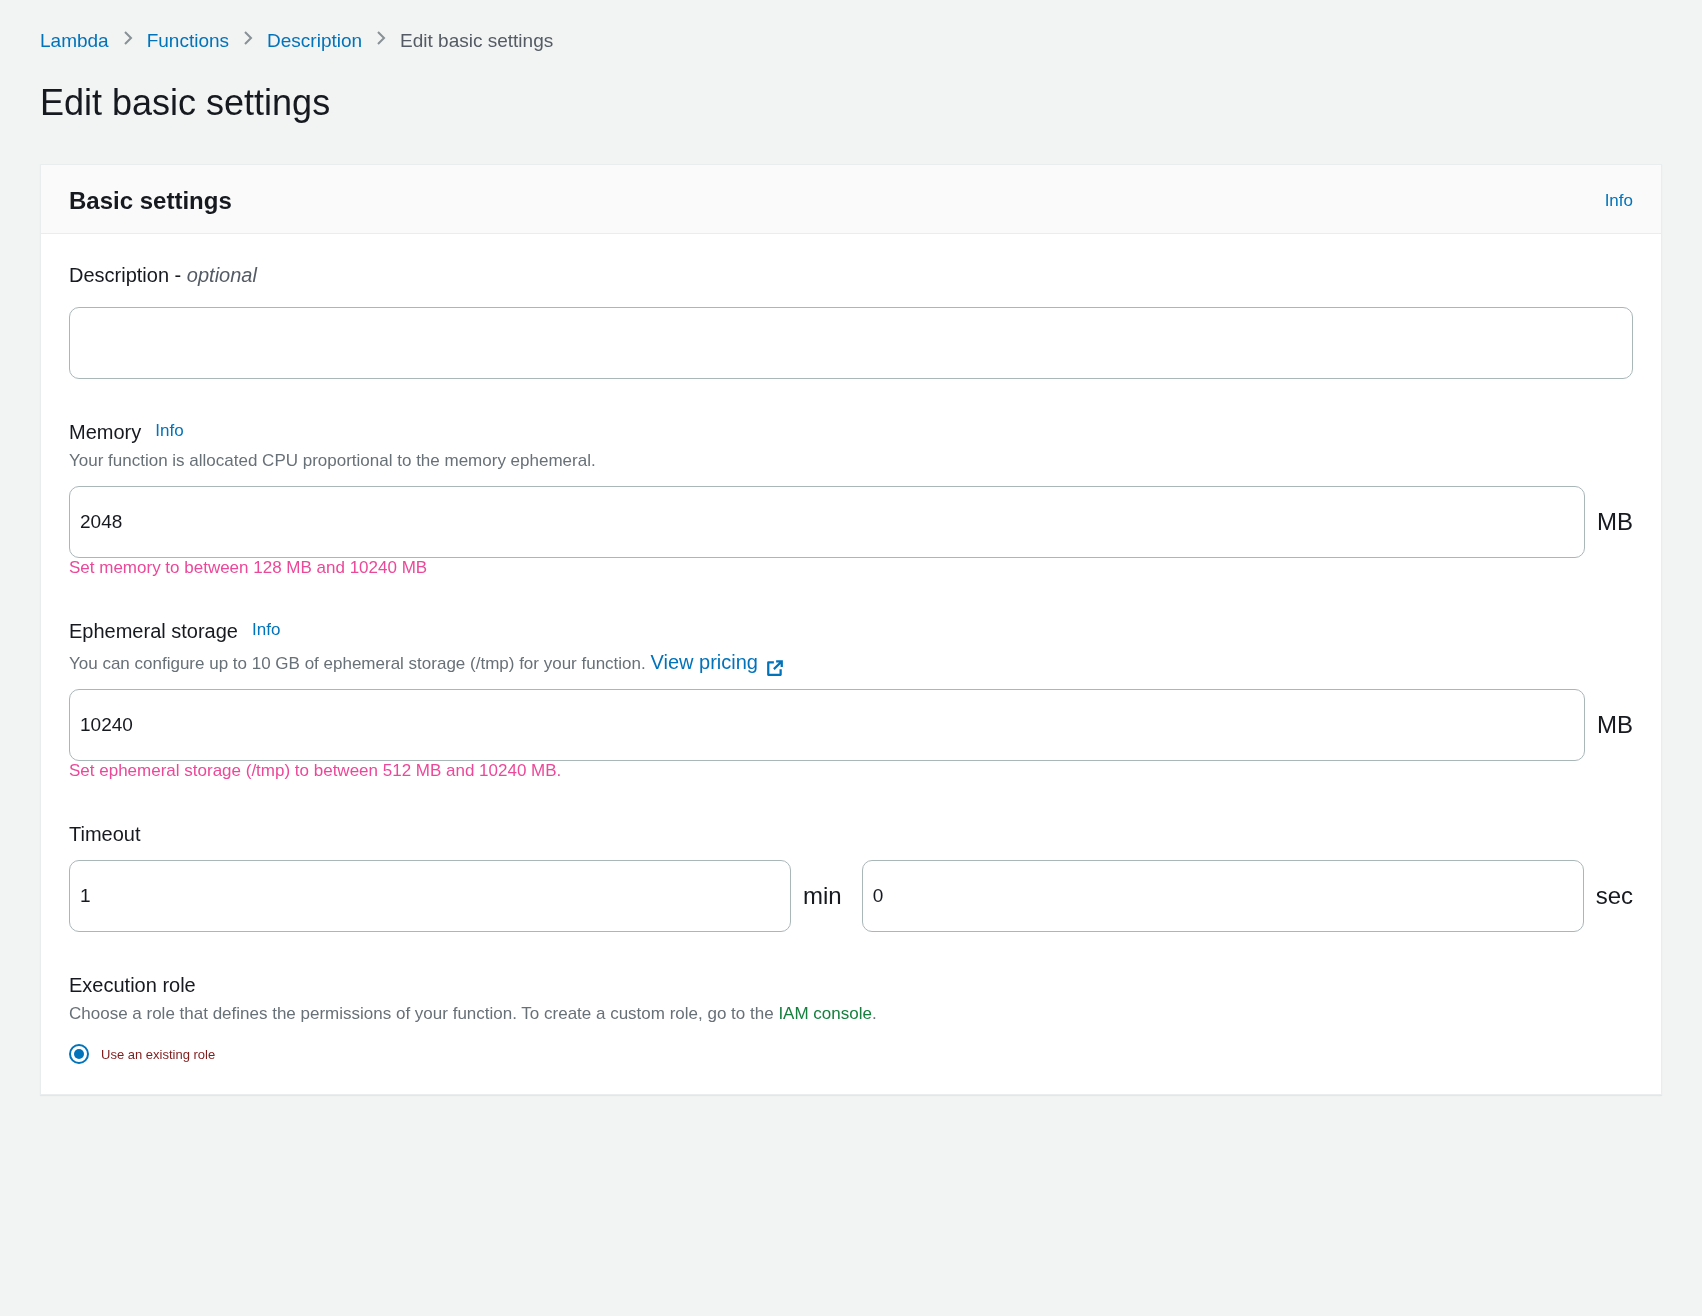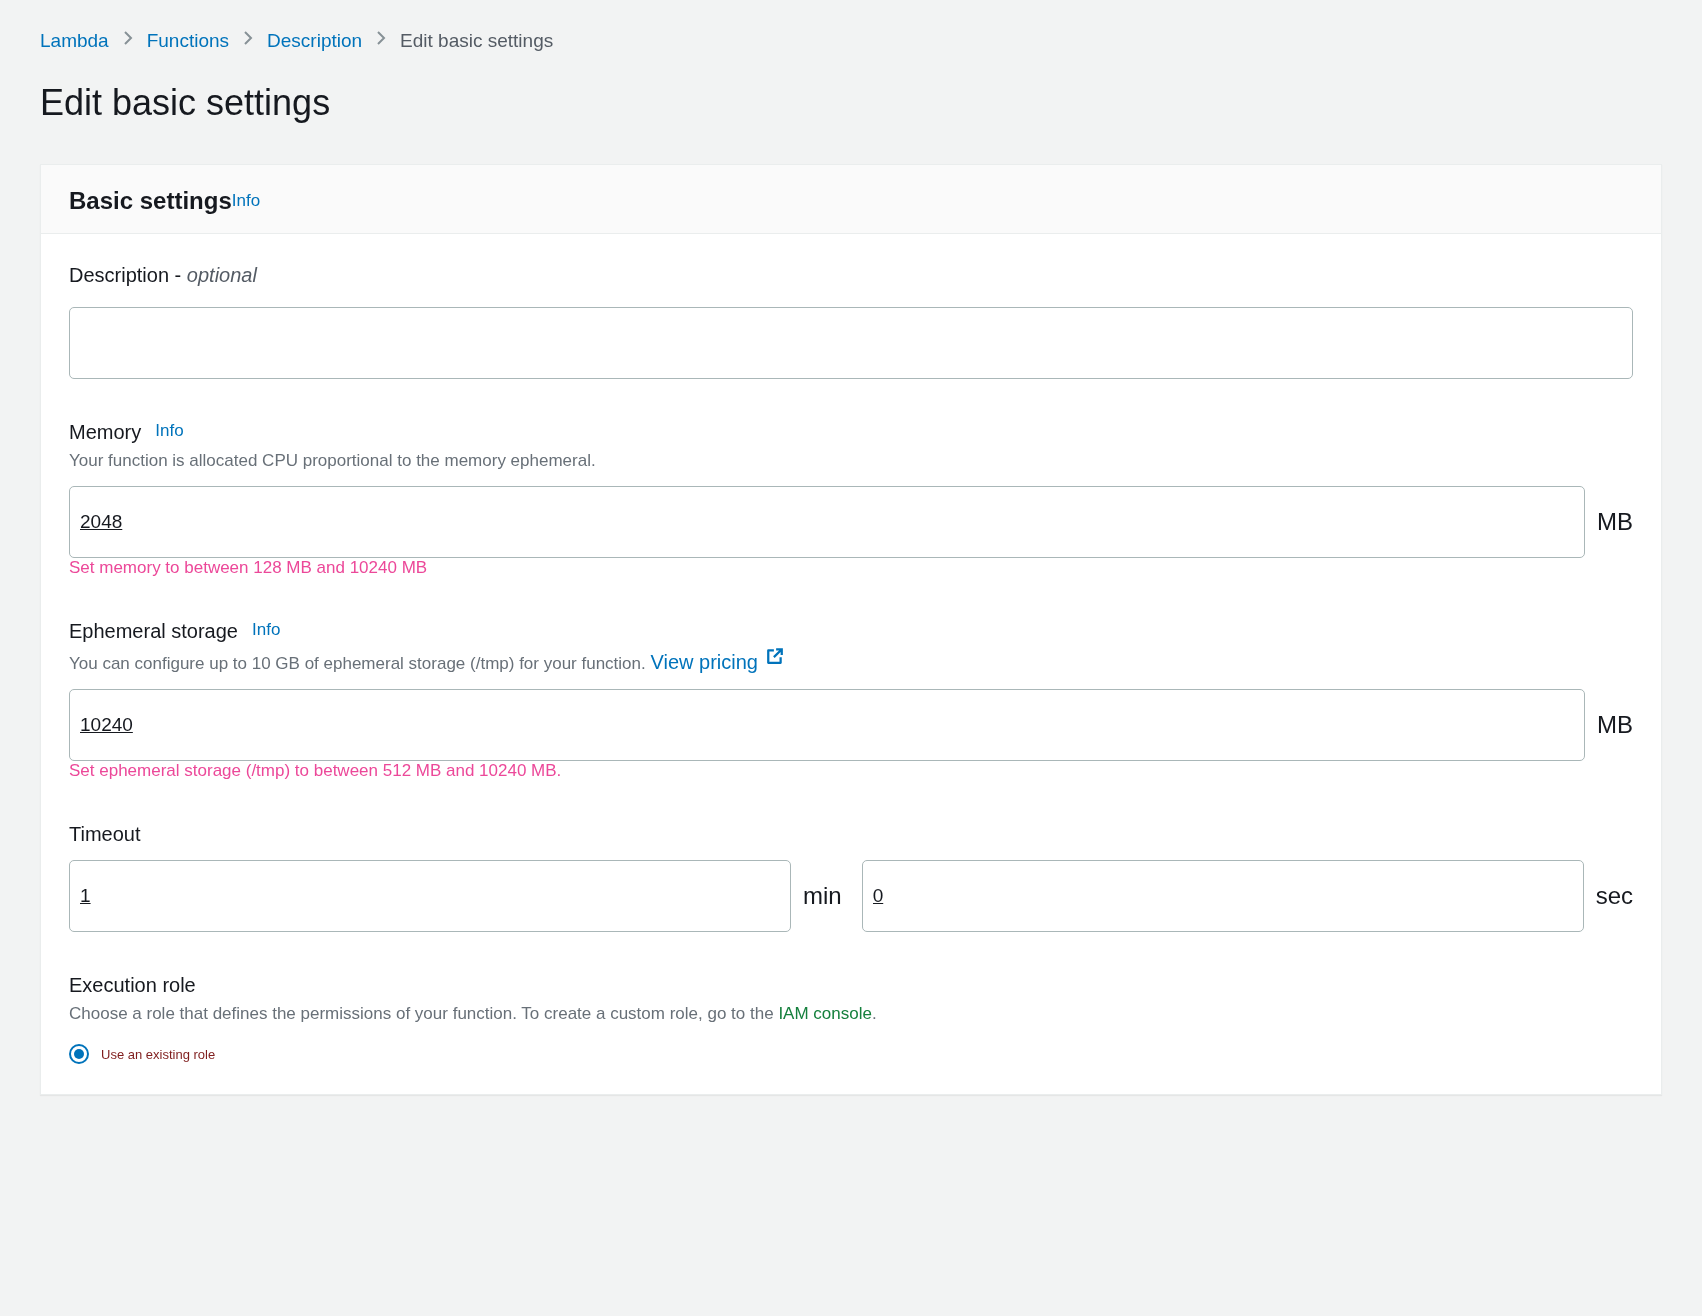--- a/index.html
+++ b/index.html
@@ -47,20 +47,22 @@
       background: #fff;
       border: 1px solid #eaeded;
       box-shadow: 0 1px 1px rgba(0,0,0,0.05);
     }
     .panel-header {
       padding: 22px 28px 18px 28px;
       border-bottom: 1px solid #eaeded;
       background: #fafafa;
       display: flex;
       align-items: center;
+      gap: 14px;
+      justify-content: space-between;
     }
     .panel-header h2 {
       font-size: 24px;
       font-weight: 700;
       color: #16191f;
     }
     .info-link {
       color: #0073bb;
       font-size: 17px;
       font-weight: 400;
@@ -95,27 +97,26 @@
       margin-top: 4px;
       margin-bottom: 12px;
       line-height: 1.5;
     }
     .field-constraint {
       font-size: 17px;
       color: #ec4899;
     }
     input.text-input {
       border: 1px solid #aab7b8;
-      border-radius: 5px;
+      border-radius: 10px;
       padding: 24px 10px;
       font-size: 19px;
       color: #16191f;
       font-family: inherit;
       width: 100%;
-      text-decoration: underline;
     }
     .desc-input {
       width: 880px;
       max-width: 100%;
       margin-top: 16px;
     }
     .input-row {
       display: flex;
       align-items: center;
       gap: 12px;
@@ -130,21 +131,21 @@
     .unit {
       font-size: 24px;
       color: #16191f;
     }
     .inline-link {
       color: #0073bb;
       font-size: 20px;
       text-decoration: none;
       cursor: pointer;
       display: inline-flex;
-      align-items: flex-start;
+      align-items: flex-end;
       gap: 8px;
     }
     .ext-icon {
       display: inline-flex;
       color: #0073bb;
     }
     .radio-row {
       display: flex;
       align-items: center;
       gap: 12px;

